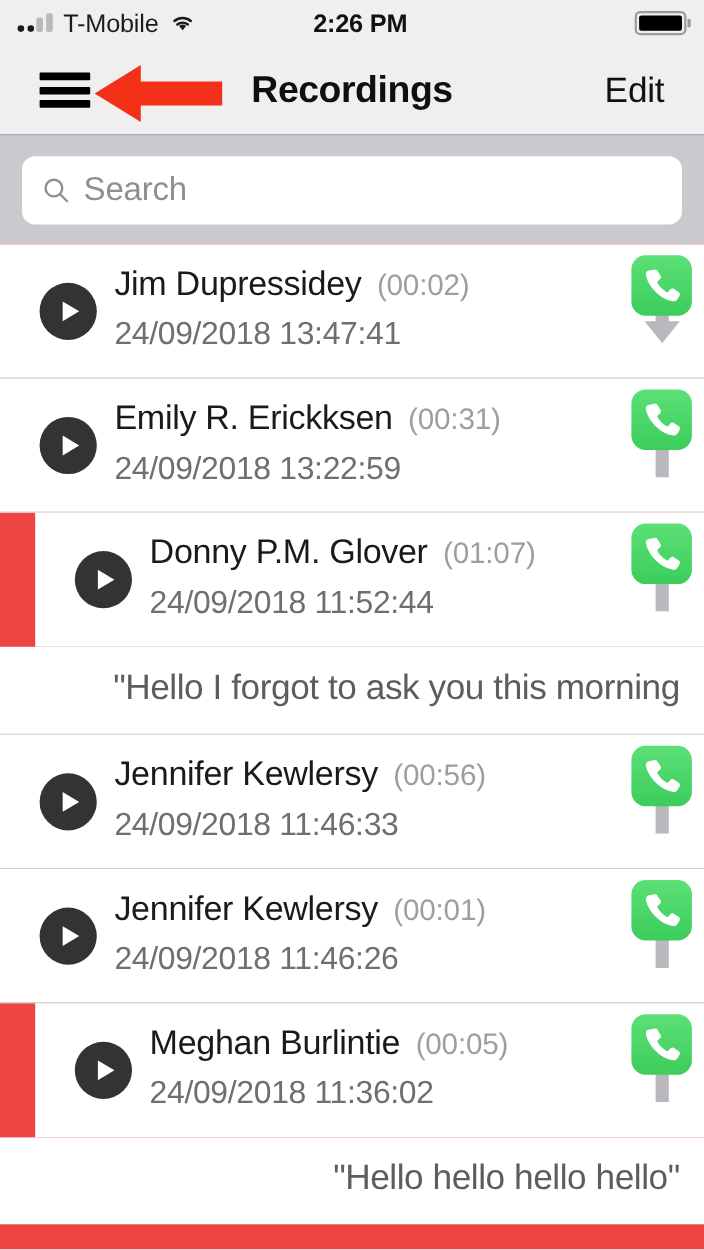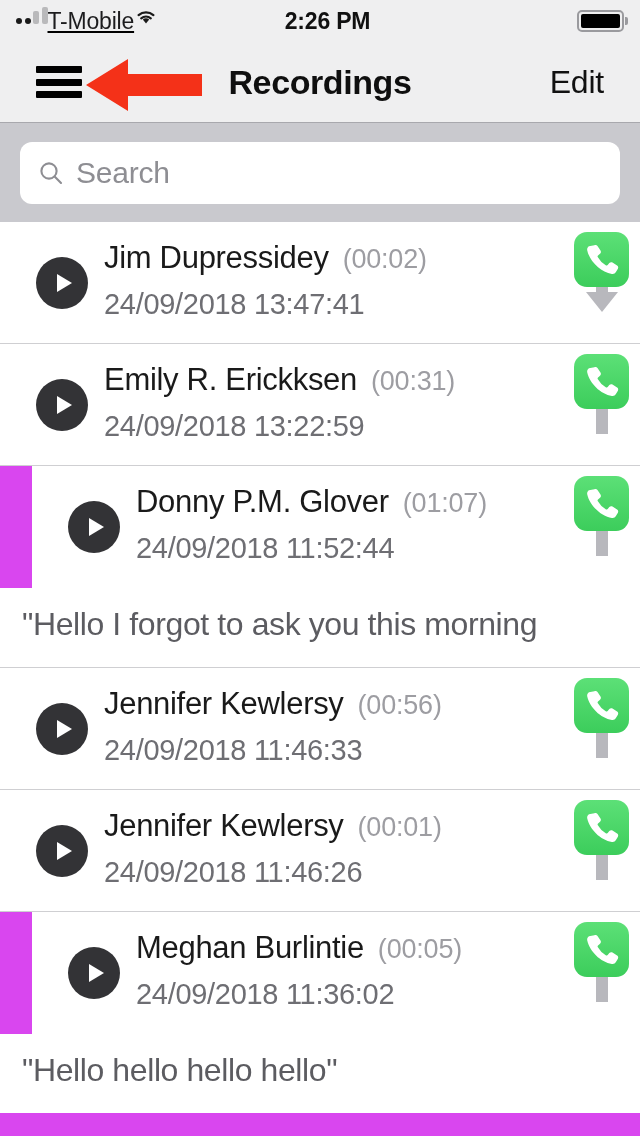--- a/index.html
+++ b/index.html
@@ -27,22 +27,23 @@
     top: 0; left: 0;
     width: 640px;
     height: 42px;
     background: #efeff0;
     display: flex;
     align-items: center;
     padding: 0 16px;
   }
   .status-left {
     display: flex;
+    align-items: center;
+    gap: 10px;
     flex: 0 0 auto;
-    text-decoration: underline;
   }
   .signal-bars {
     display: flex;
     align-items: flex-end;
     gap: 2.5px;
     height: 16px;
   }
   .signal-bars i {
     display: block;
     width: 6px;
@@ -196,22 +197,23 @@
     color: #8e8e93;
     letter-spacing: -0.2px;
   }
 
   
   .list {
     position: absolute;
     top: 222px; left: 0;
     width: 640px;
     bottom: 0;
-    background: #d946ef;
+    background: #ef4444;
     overflow: hidden;
+    text-align: right;
   }
 
   .rec-row {
     position: relative;
     height: 122px;
     border-bottom: 1px solid #cfcfd2;
     background: #fff;
     cursor: pointer;
   }
   .rec-row.no-border { border-bottom: none; margin-left: 32px; }

